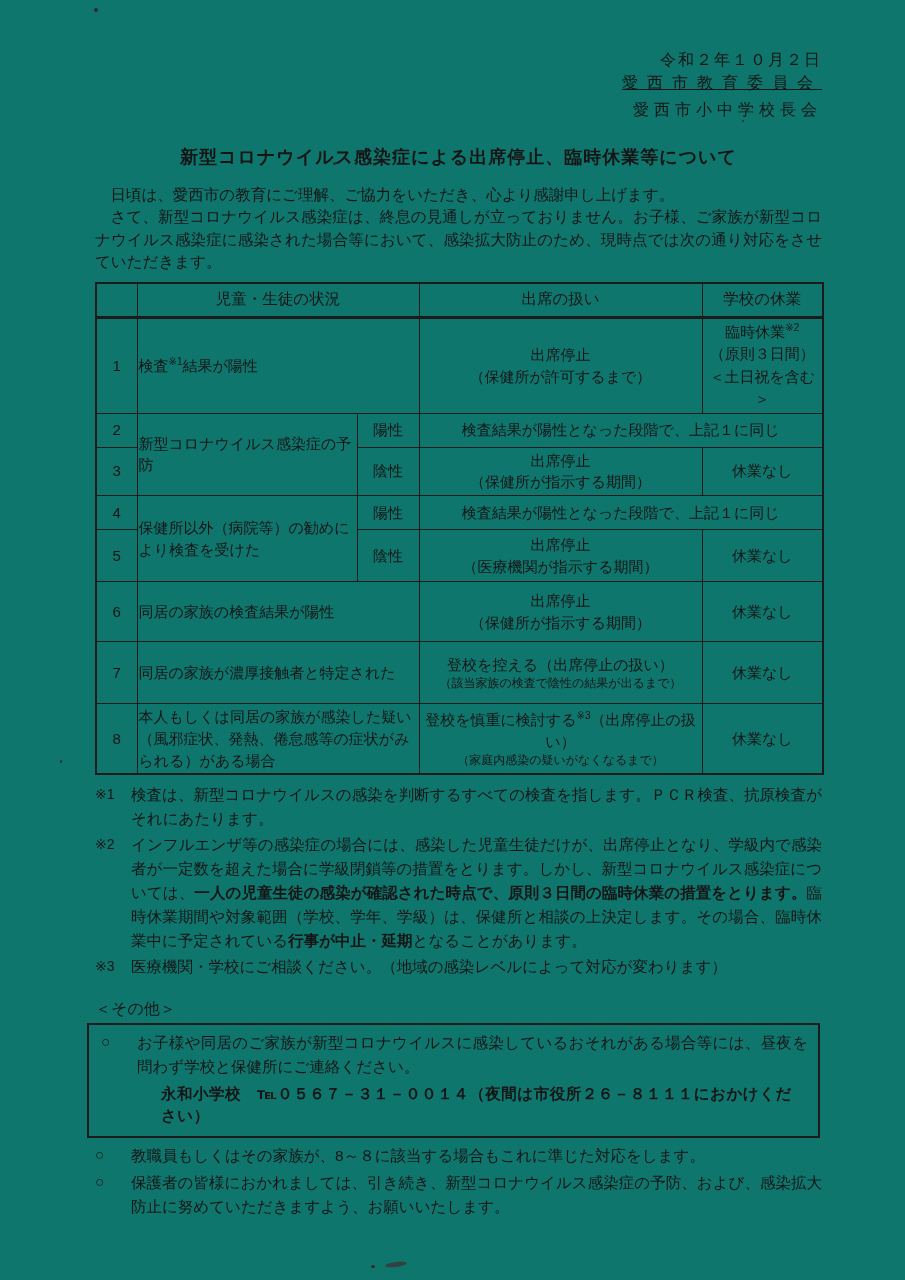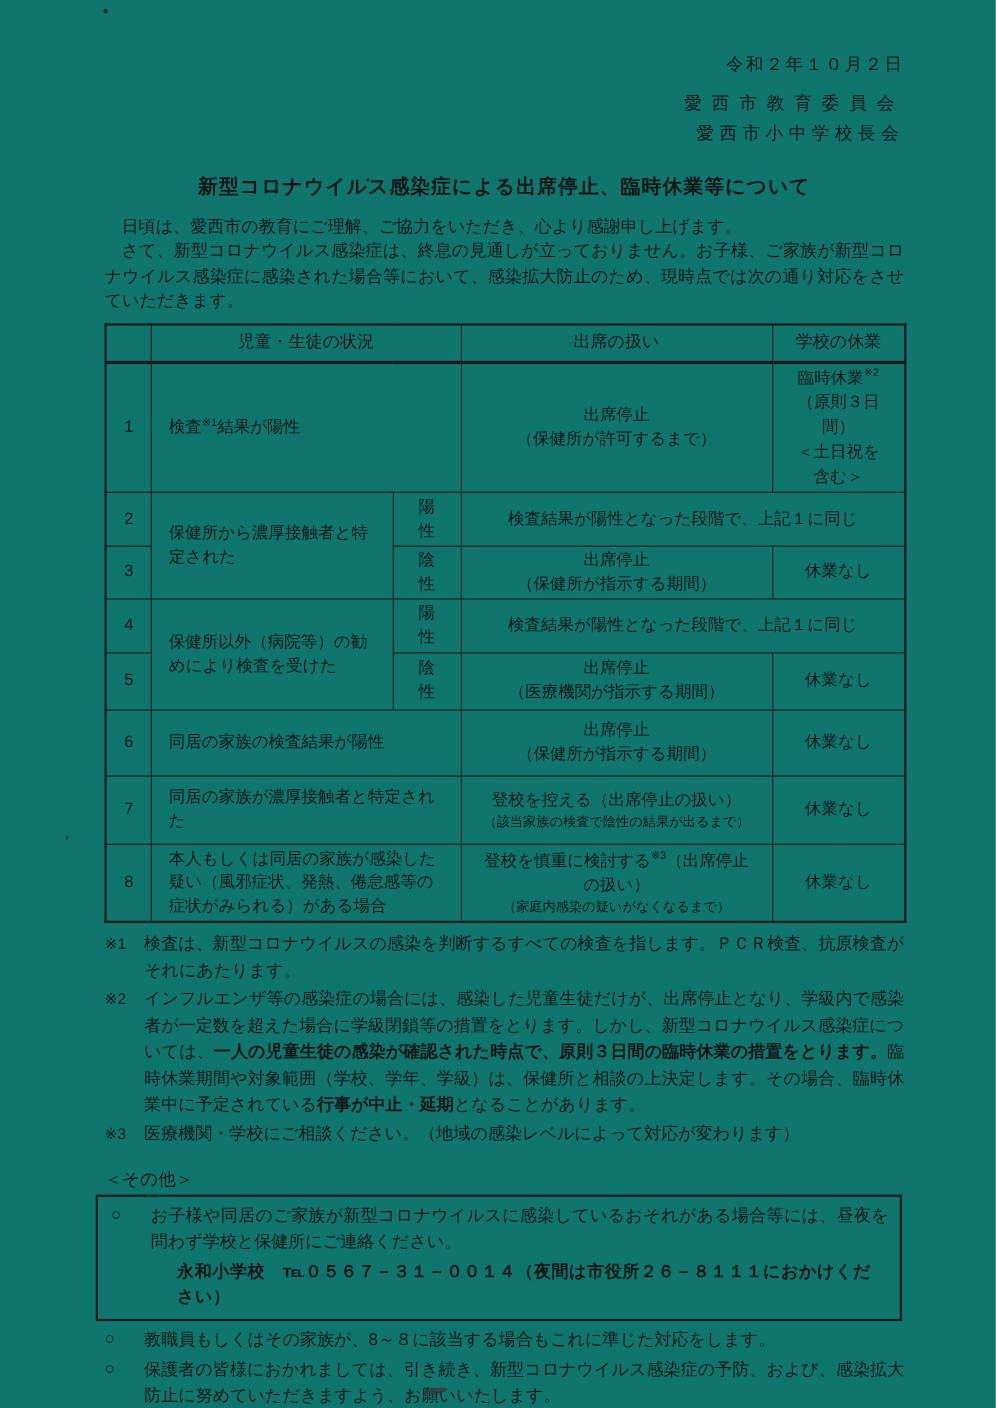--- a/index.html
+++ b/index.html
@@ -16,21 +16,21 @@
     overflow:hidden;
     box-sizing:border-box;
     padding:48px 83px 0 95px;
     line-height:1.45;
     font-size:15.5px;
   }
   
   .date-line{text-align:right;font-size:16px;letter-spacing:2px;padding-right:0px;}
   .salutation{margin-top:14px;font-size:15.5px;}
   .sender{ text-align:right;font-size:16px;}
-  .sender1{margin-top:12px;letter-spacing:9px;}
+  .sender1{letter-spacing:9px;text-decoration:underline;}
   .sender2{margin-top:4px;letter-spacing:5px;}
   .doc-title{
     margin-top:22px;text-align:center;
     font-size:18px;font-weight:bold;letter-spacing:1px;
   }
   .intro{margin-top:14px;text-align:justify;}
   .intro p{margin:0;text-indent:1em;}
 
   
   table.main{
@@ -40,21 +40,21 @@
     margin-top:8px;
     font-size:15px;
   }
   table.main col.c-num{width:41px;}
   table.main col.c-status{width:220px;}
   table.main col.c-pn{width:62px;}
   table.main col.c-att{width:283px;}
   table.main col.c-close{width:121px;}
   table.main td{
     border:1.5px solid #1b1b1b;
-    padding:2px 16px;
+    padding:2px 1px;
     vertical-align:middle;
     overflow:hidden;
   }
   table.main tr.hdr td{border-bottom:3px solid #1b1b1b;}
   table.main{border:2.5px solid #1b1b1b;}
   td.num{text-align:center;}
   td.status{text-align:left;padding-left:9px;padding-right:6px;}
   td.pn{text-align:center;}
   td.att{text-align:center;}
   td.close{text-align:center;}
@@ -139,21 +139,21 @@
         </td>
         <td class="close" style="line-height:1.5;">
           <span>臨時休業</span><sup>※2</sup><br>
           <span>（原則３日間）</span><br>
           <span>＜土日祝を含む＞</span>
         </td>
       </tr>
 
       <tr class="rh2">
         <td class="num thick-top">2</td>
-        <td class="status thick-top" rowspan="2">保健所から濃厚接触者と特定された</td>
+        <td class="status thick-top" rowspan="2">新型コロナウイルス感染症の予防</td>
         <td class="pn thick-top">陽性</td>
         <td class="att thick-top" colspan="2">検査結果が陽性となった段階で、上記１に同じ</td>
       </tr>
       <tr class="rh3">
         <td class="num">3</td>
         <td class="pn">陰性</td>
         <td class="att">
           <span>出席停止</span><br>
           <span>（保健所が指示する期間）</span>
         </td>

